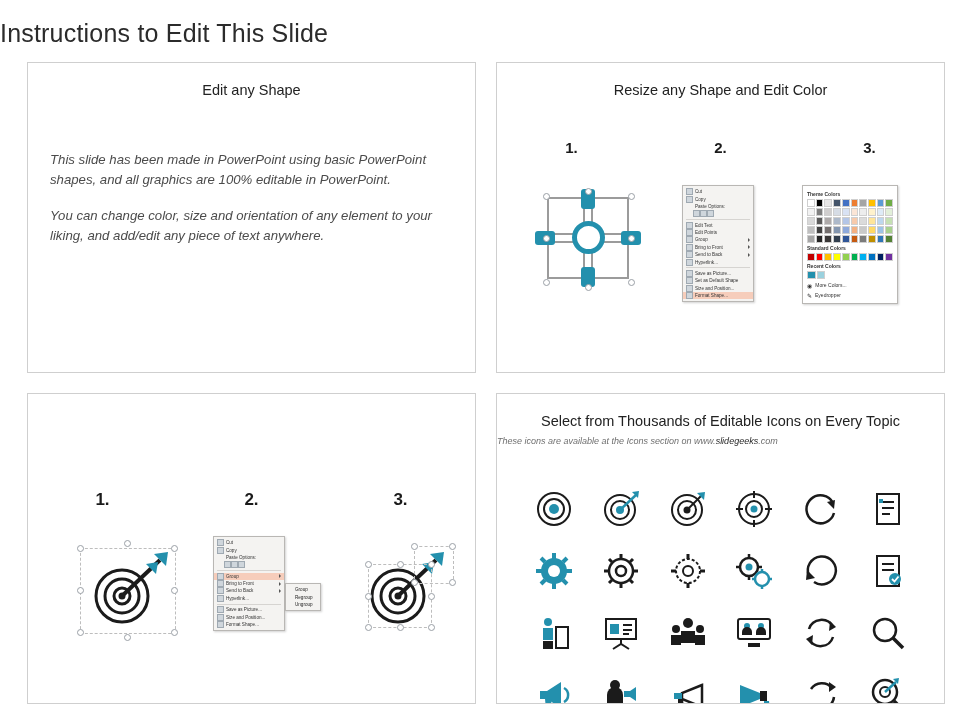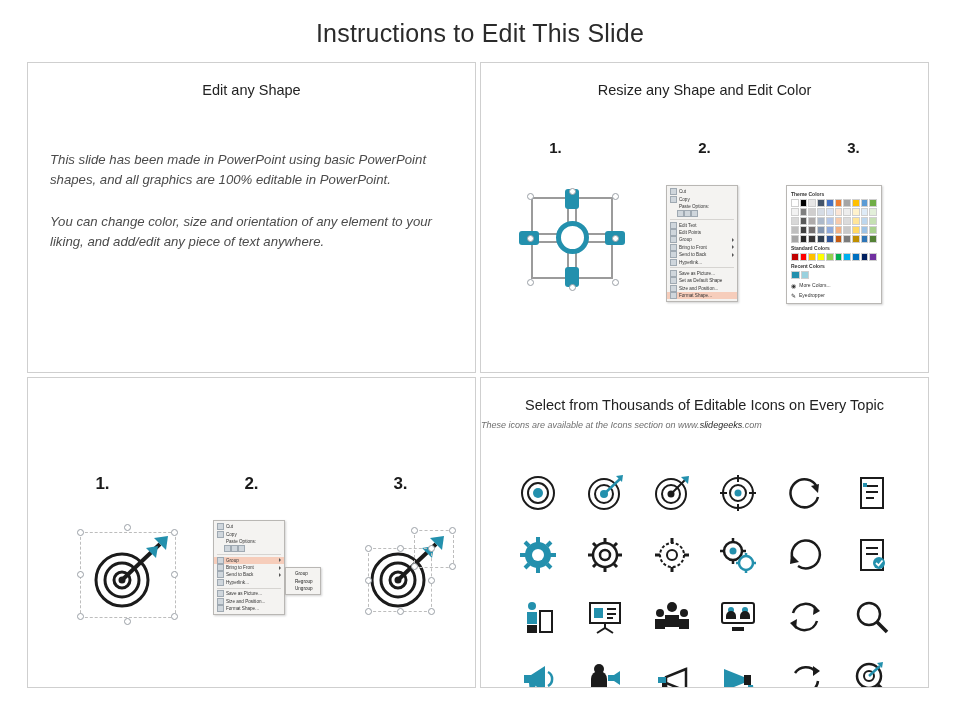--- a/index.html
+++ b/index.html
@@ -15,37 +15,36 @@
     overflow: hidden;
     position: relative;
   }
   .slide {
     position: absolute;
     left: 0; top: 0;
     width: 960px; height: 720px;
     background: #fff;
   }
   .slide-title {
-    text-align: center;
     font-size: 25px;
     color: #2b2b2b;
     font-weight: normal;
     padding-top: 19px;
     letter-spacing: .2px;
   }
   .grid {
     position: absolute;
     left: 27px;
     top: 62px;
     width: 906px;
     height: 632px;
     display: grid;
     grid-template-columns: 449px 449px;
     grid-template-rows: 311px 311px;
-    gap: 4px;
+    gap: 20px;
   }
   .panel {
     border: 1px solid #cfcfcf;
     background: #fff;
     position: relative;
     overflow: hidden;
   }
   .panel-title {
     text-align: center;
     font-size: 14.5px;
@@ -63,21 +62,21 @@
 
   
   .para {
     font-style: italic;
     font-size: 13.2px;
     line-height: 20px;
     color: #4b4b4b;
     margin: 0 22px;
   }
   .para.first { margin-top: 52px; }
-  .para.second { margin-top: 22px; }
+  .para.second { margin-top: 16px; }
 
   
   .numrow {
     position: absolute;
     width: 100%;
     display: flex;
   }
   .num {
     font-size: 15px;
     font-weight: bold;

